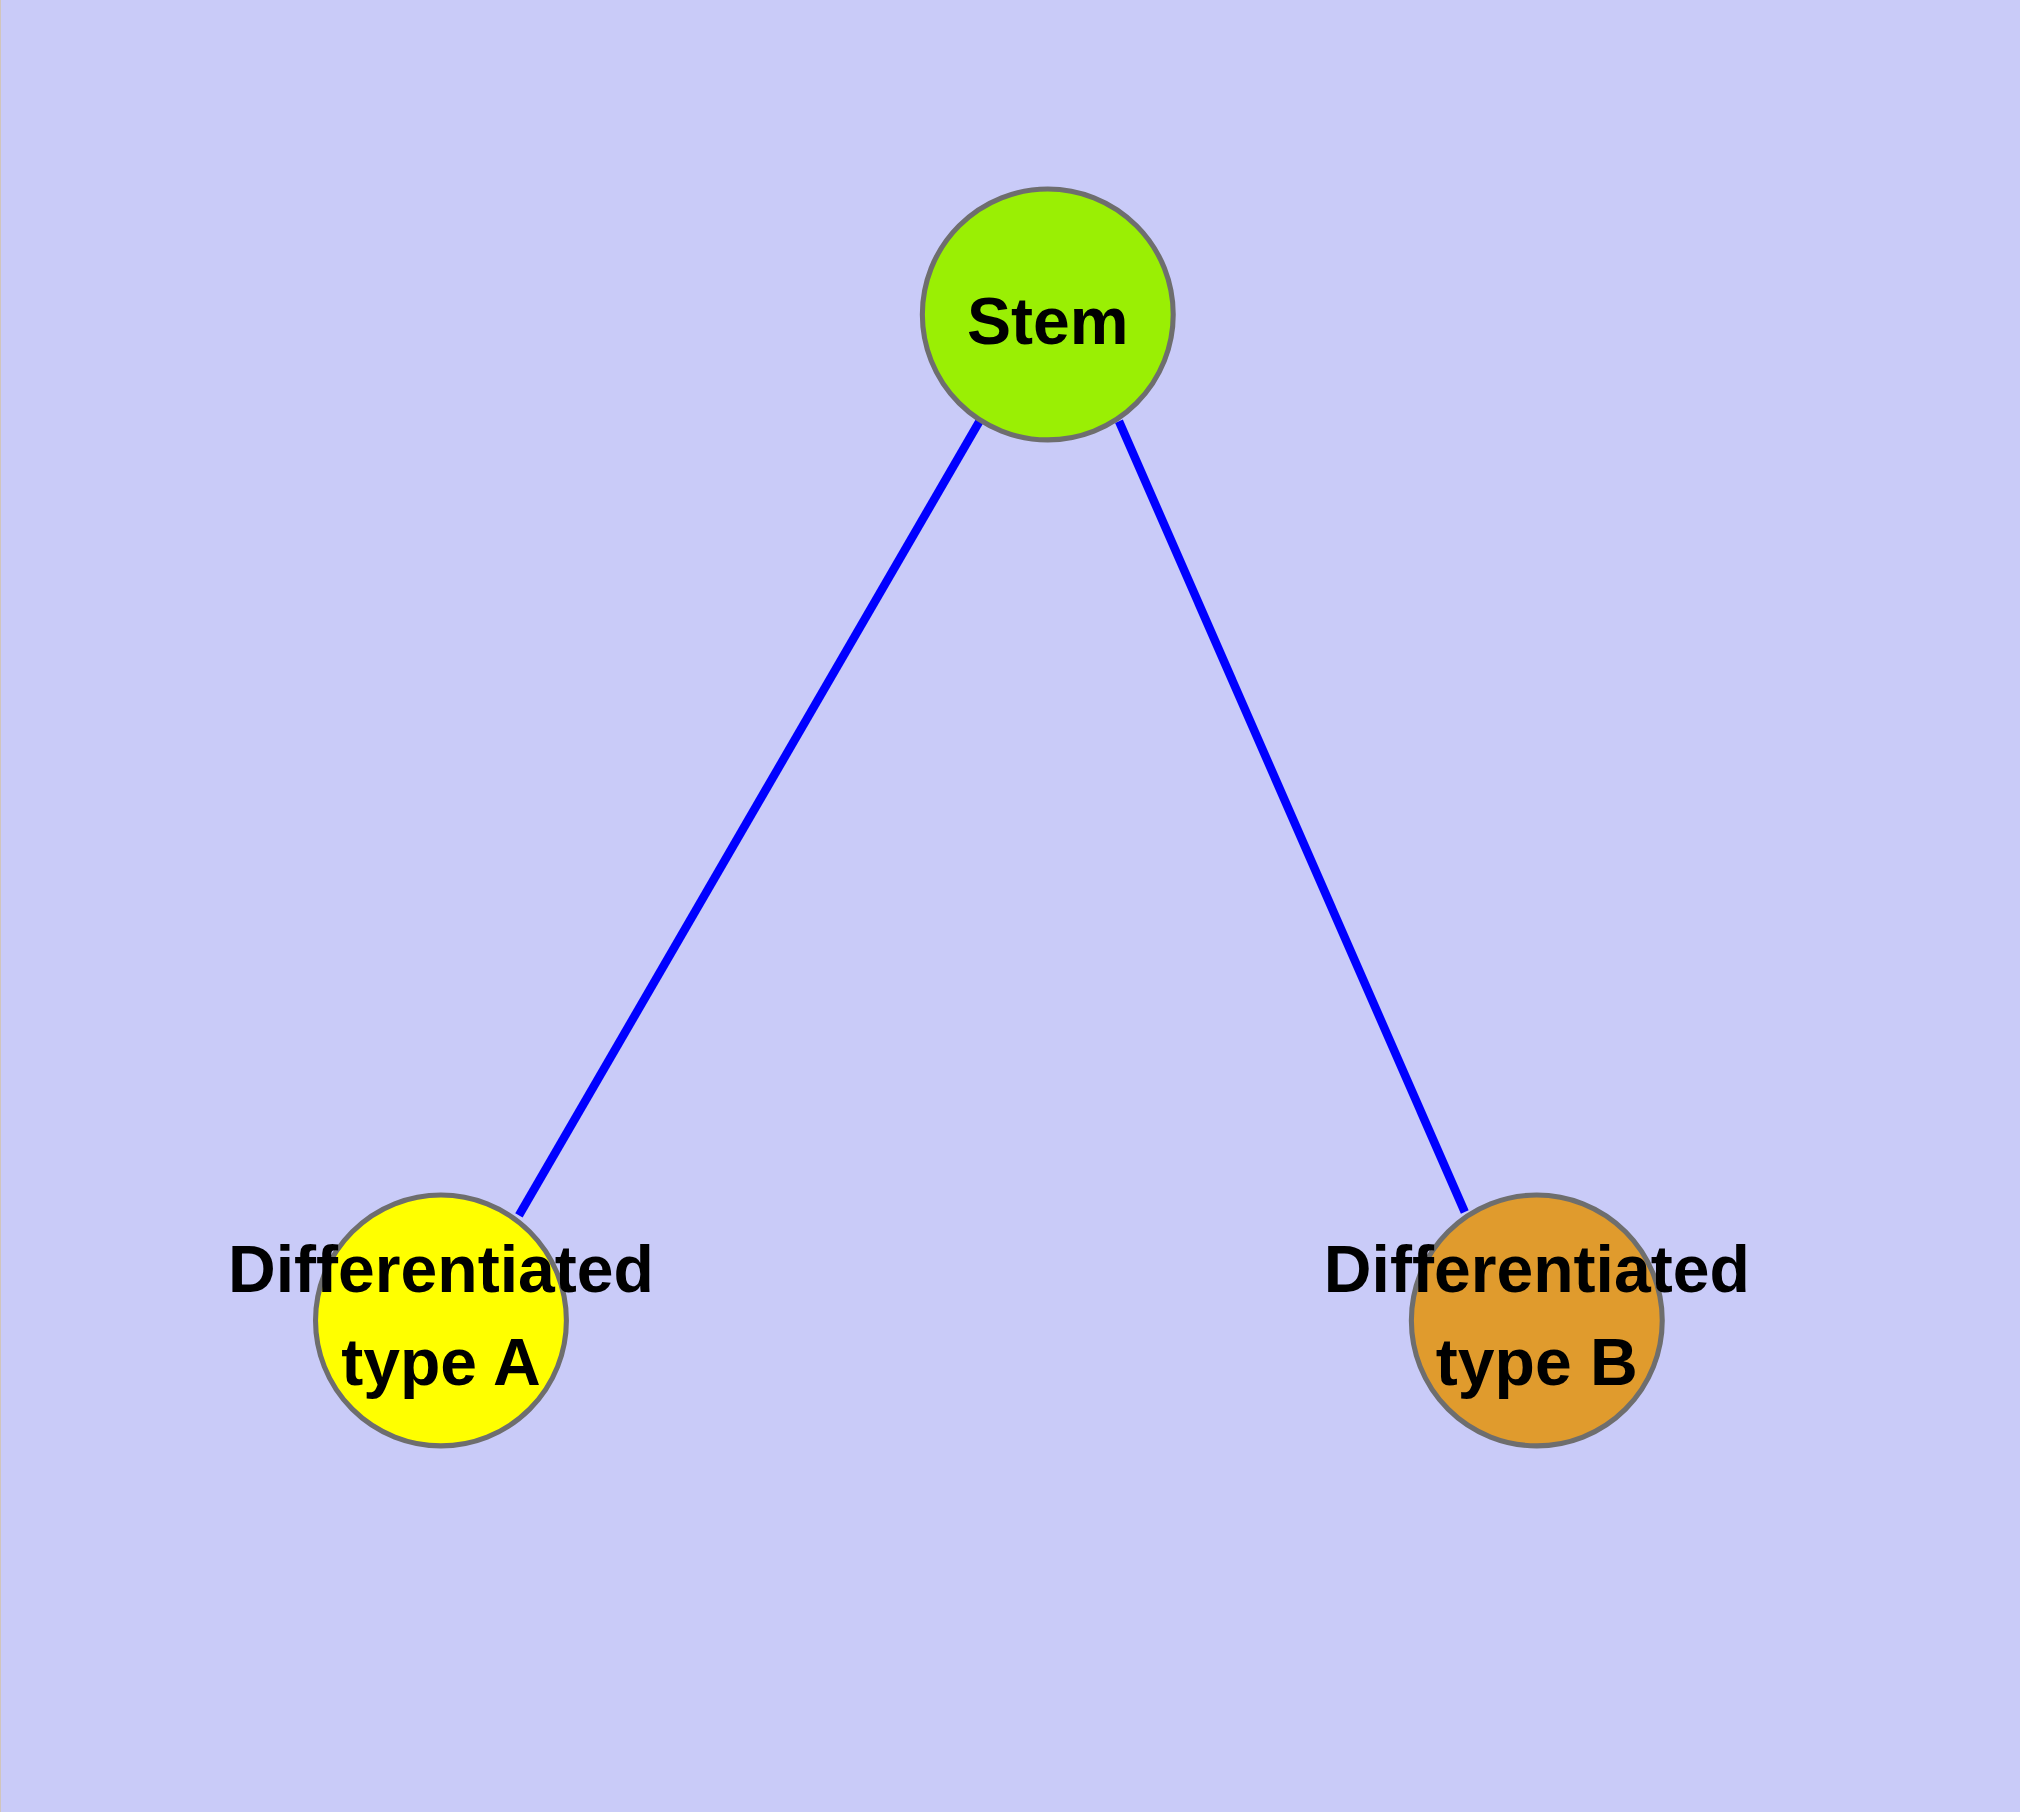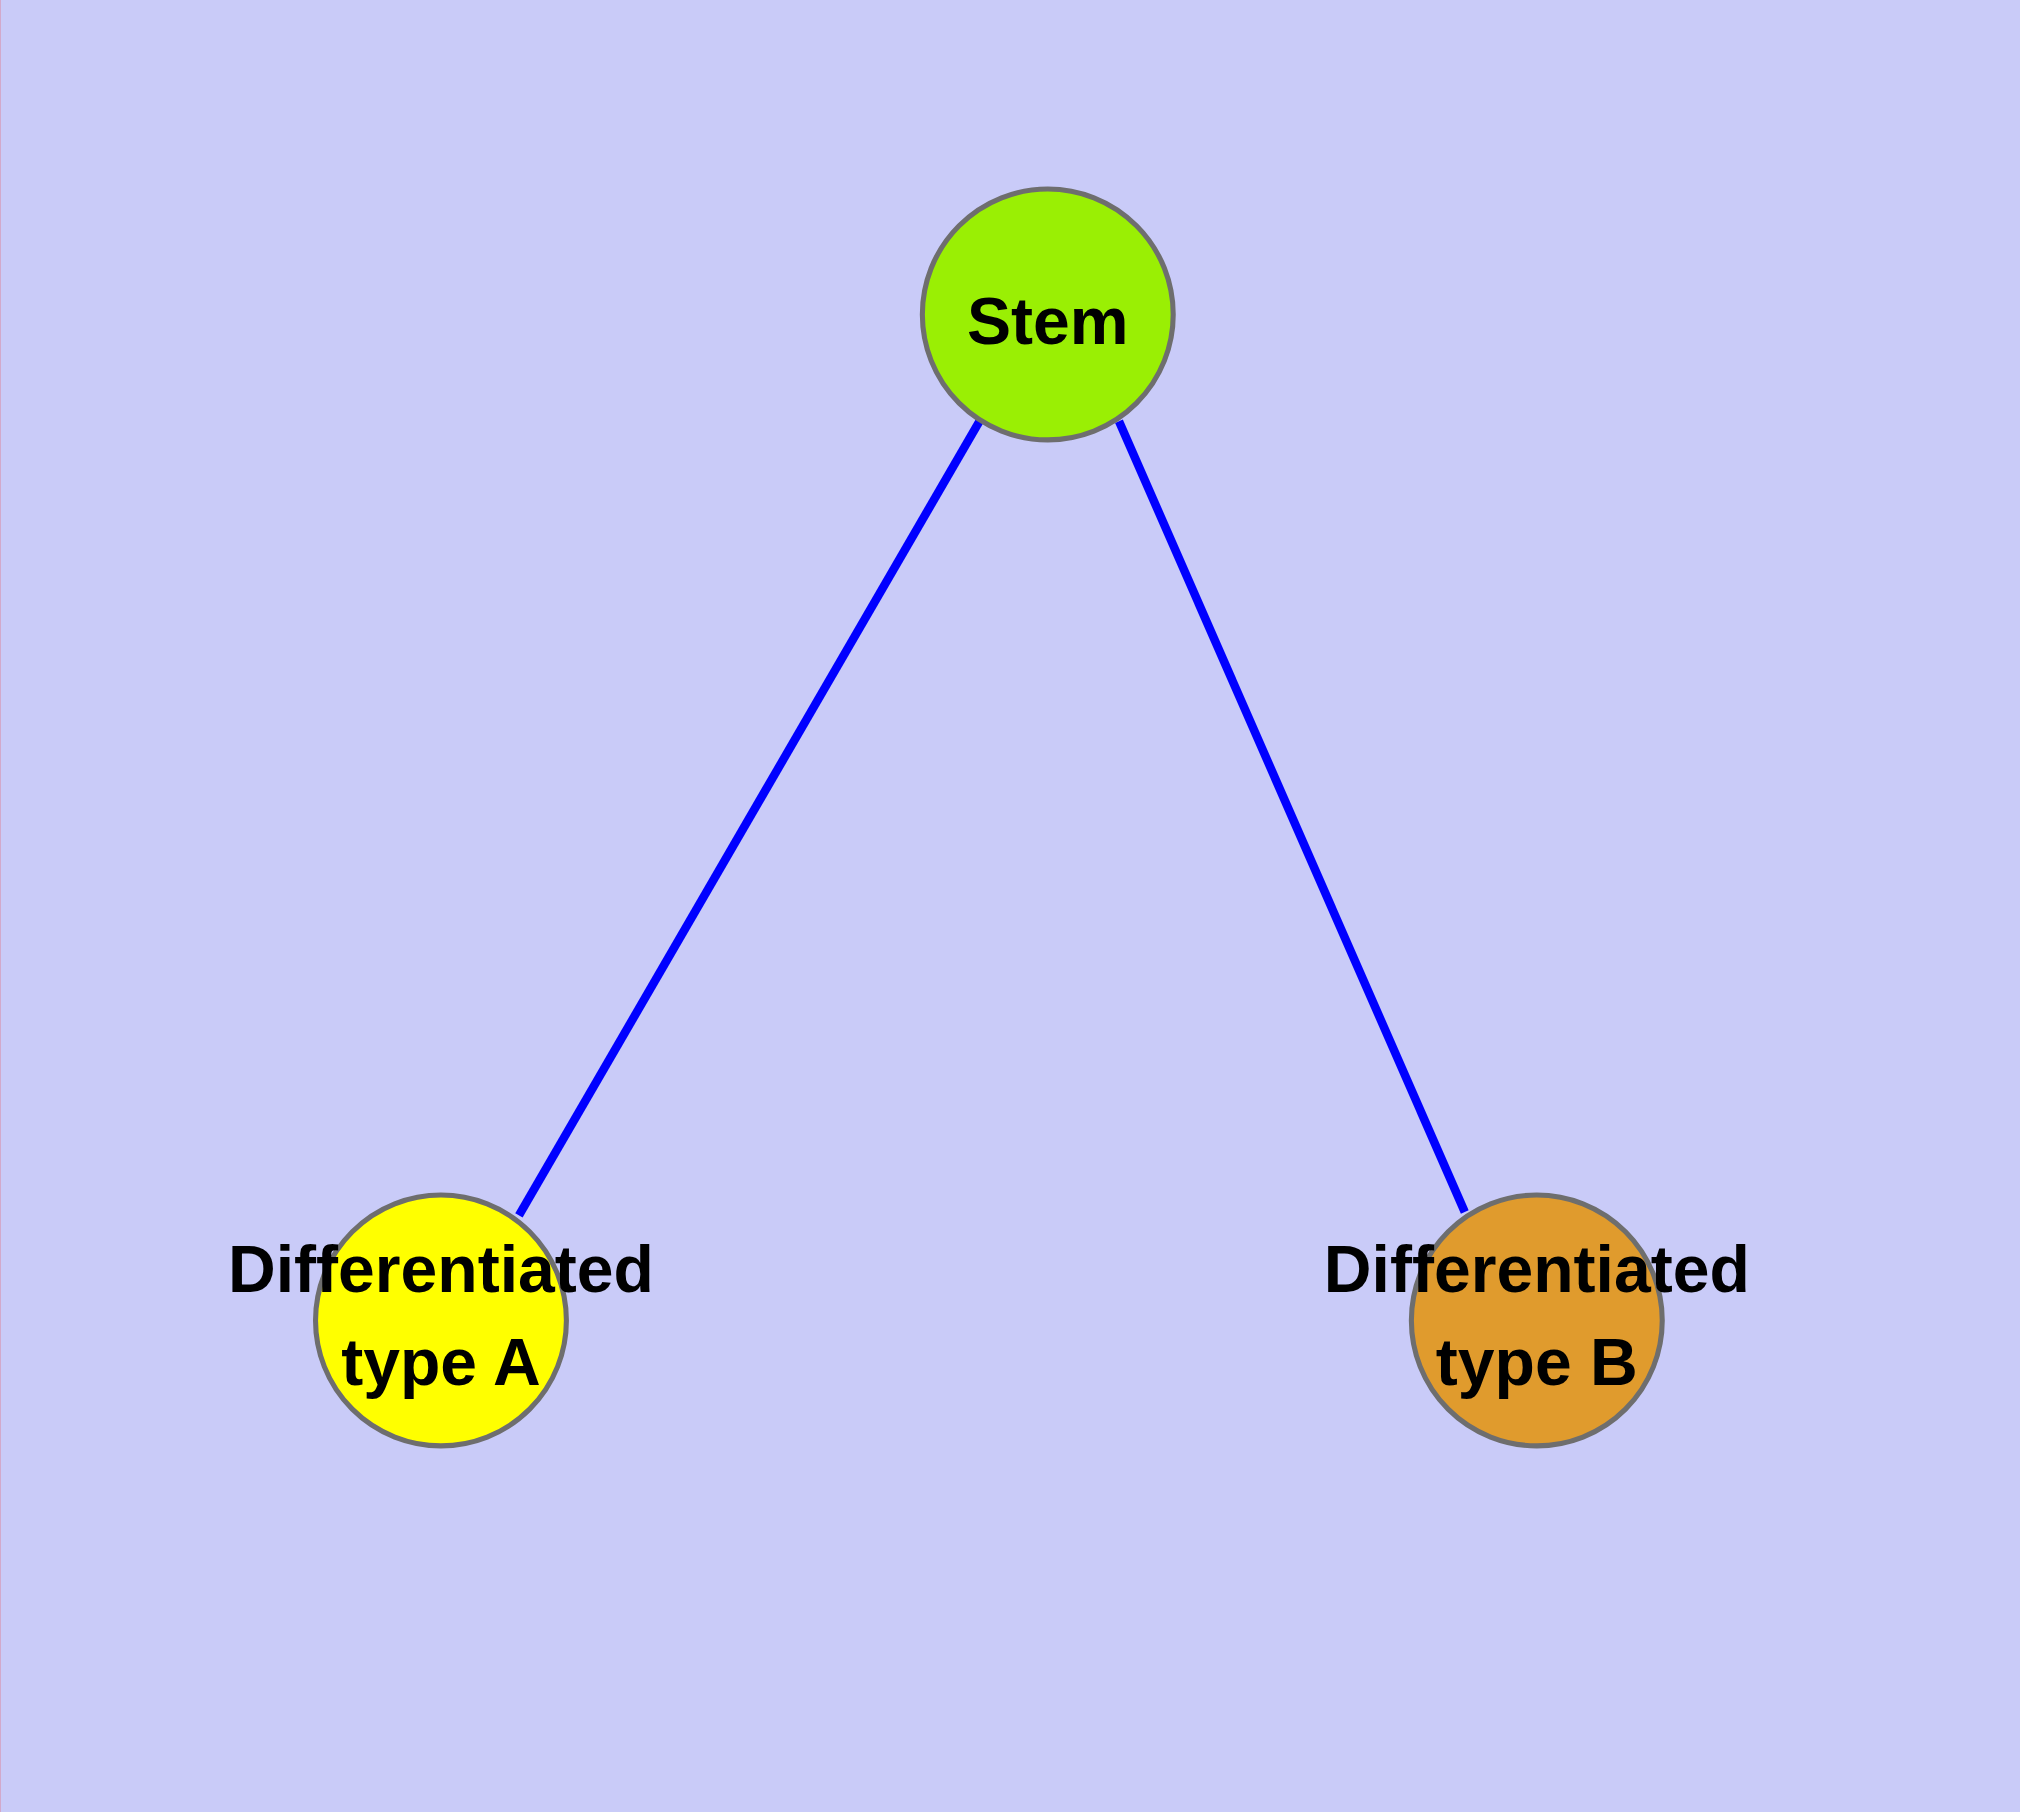--- a/index.html
+++ b/index.html
@@ -5,21 +5,21 @@
   html, body {
     margin: 0;
     padding: 0;
     background: #ffffff;
   }
   #canvas {
     position: relative;
     width: 2021px;
     height: 1812px;
     overflow: hidden;
-    background: #ef4444;
+    background: #eab308;
     font-family: "Liberation Sans", sans-serif;
   }
   #graph-svg {
     position: absolute;
     left: 0;
     top: 0;
     width: 2021px;
     height: 1812px;
     display: block;
   }

